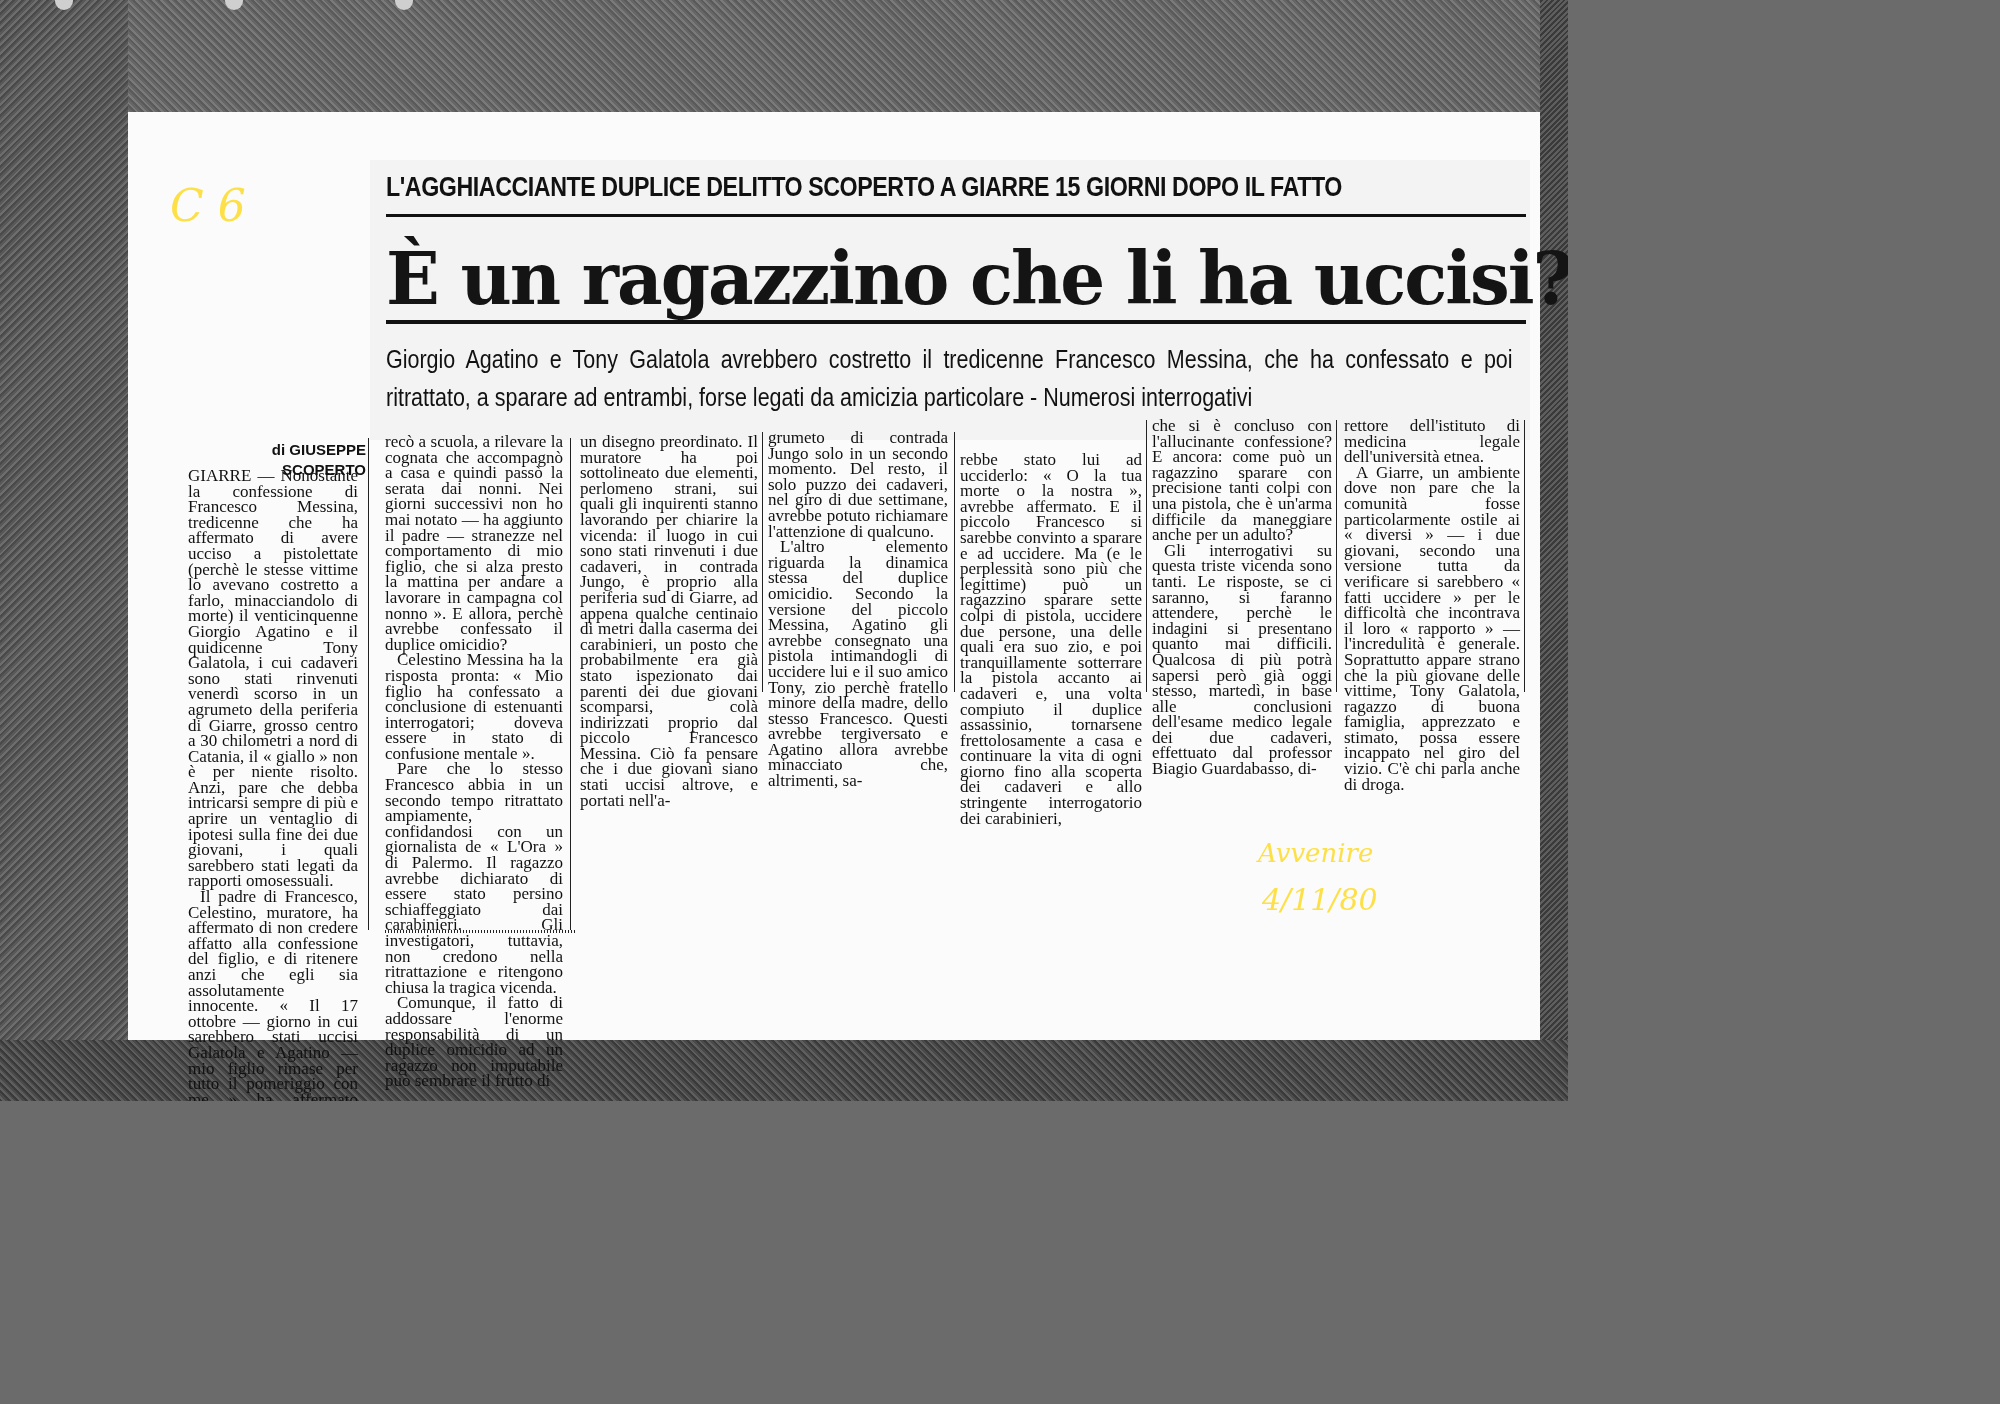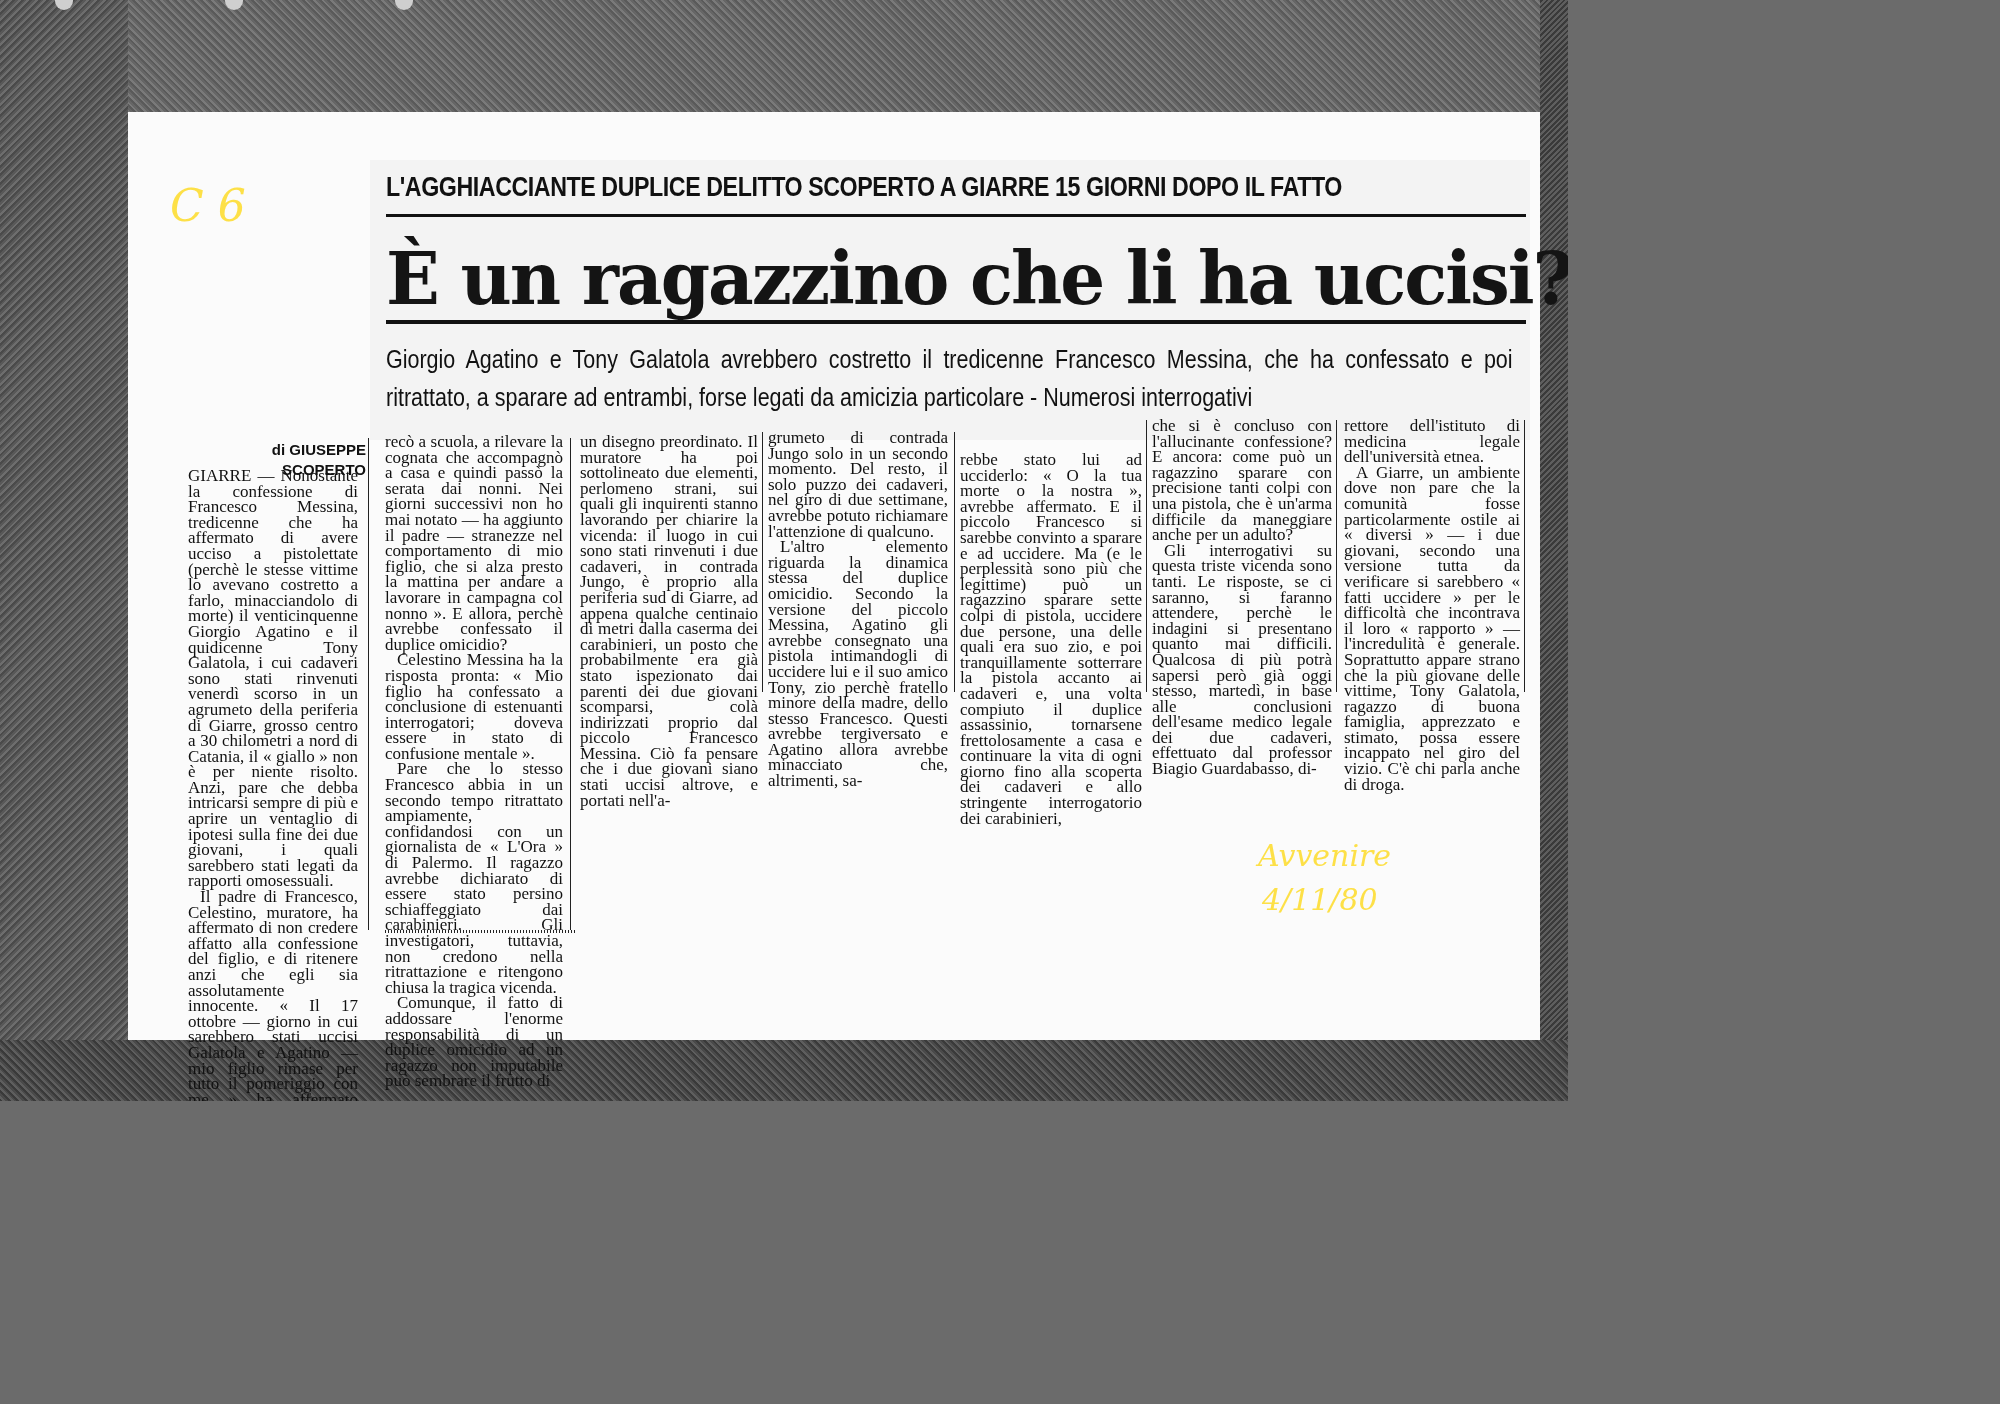--- a/index.html
+++ b/index.html
@@ -45,21 +45,21 @@
 <div class="bg-left"></div>
 <div class="bg-right"></div>
 <div class="bg-bottom"></div>
 <div class="hole" style="left:55px"></div>
 <div class="hole" style="left:225px"></div>
 <div class="hole" style="left:395px"></div>
 
 <div class="paper"></div>
 
 <div class="handnote" style="left:170px;top:180px;font-size:44px;">C 6</div>
-<div class="handnote" style="left:1258px;top:838px;font-size:30px;">Avvenire</div>
+<div class="handnote" style="left:1258px;top:838px;font-size:26px;">Avvenire</div>
 <div class="handnote" style="left:1262px;top:882px;font-size:30px;">4/11/80</div>
 
 <div class="clip"></div>
 <div class="kicker">L'AGGHIACCIANTE DUPLICE DELITTO SCOPERTO A GIARRE 15 GIORNI DOPO IL FATTO</div>
 <div class="kicker-rule"></div>
 <div class="headline">È un ragazzino che li ha uccisi?</div>
 <div class="head-rule"></div>
 <div class="subhead">Giorgio Agatino e Tony Galatola avrebbero costretto il tredicenne Francesco Messina, che ha confessato e poi ritrattato, a sparare ad entrambi, forse legati da amicizia particolare - Numerosi interrogativi</div>
 
 <div class="byline-box">

